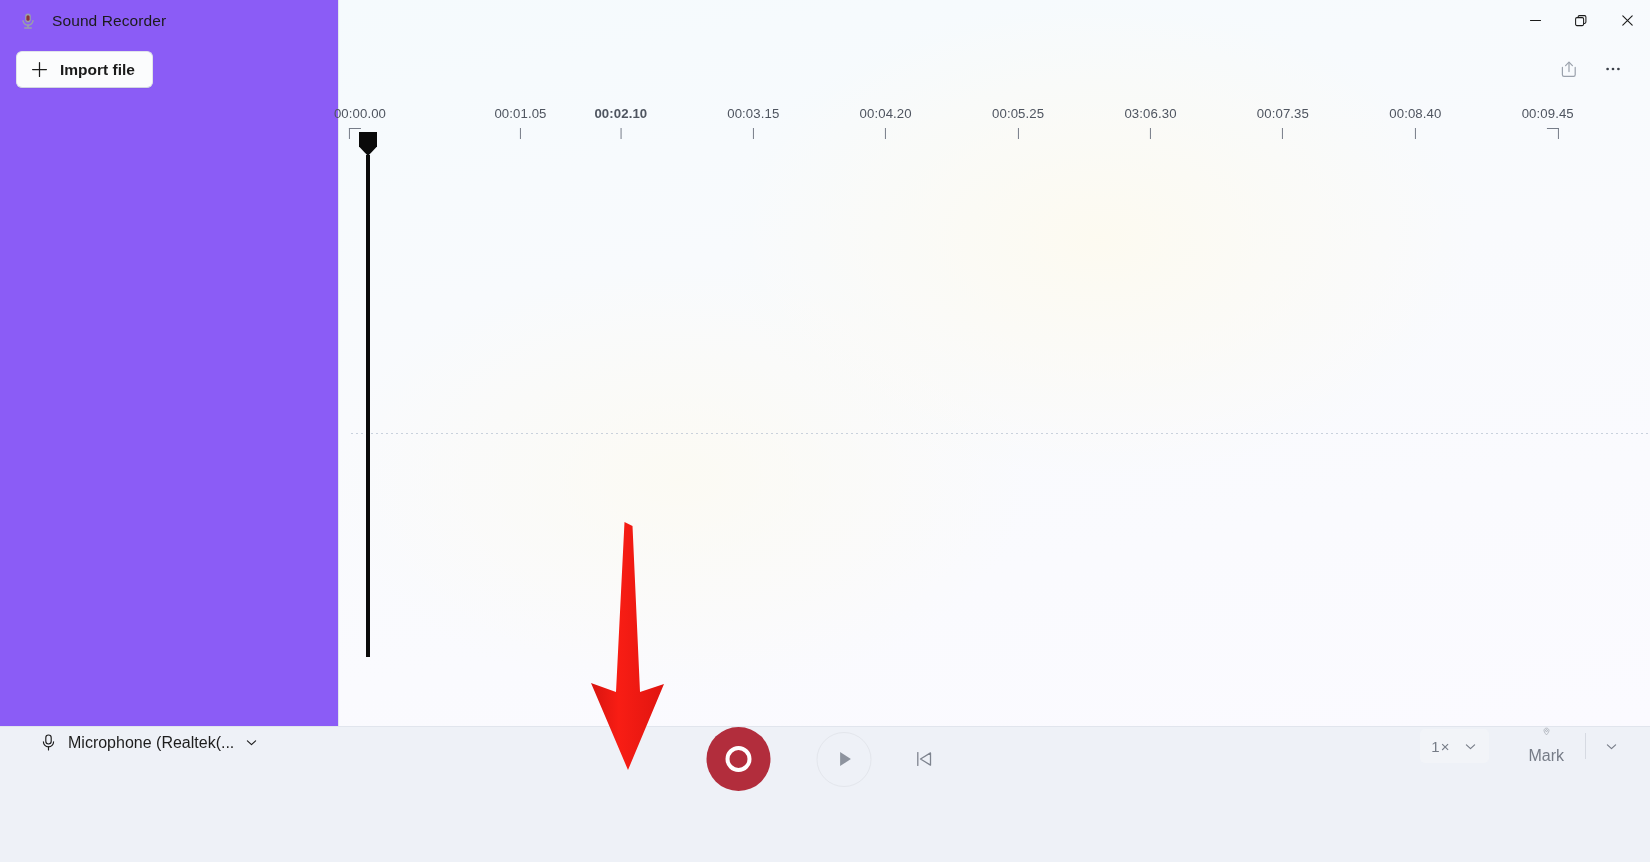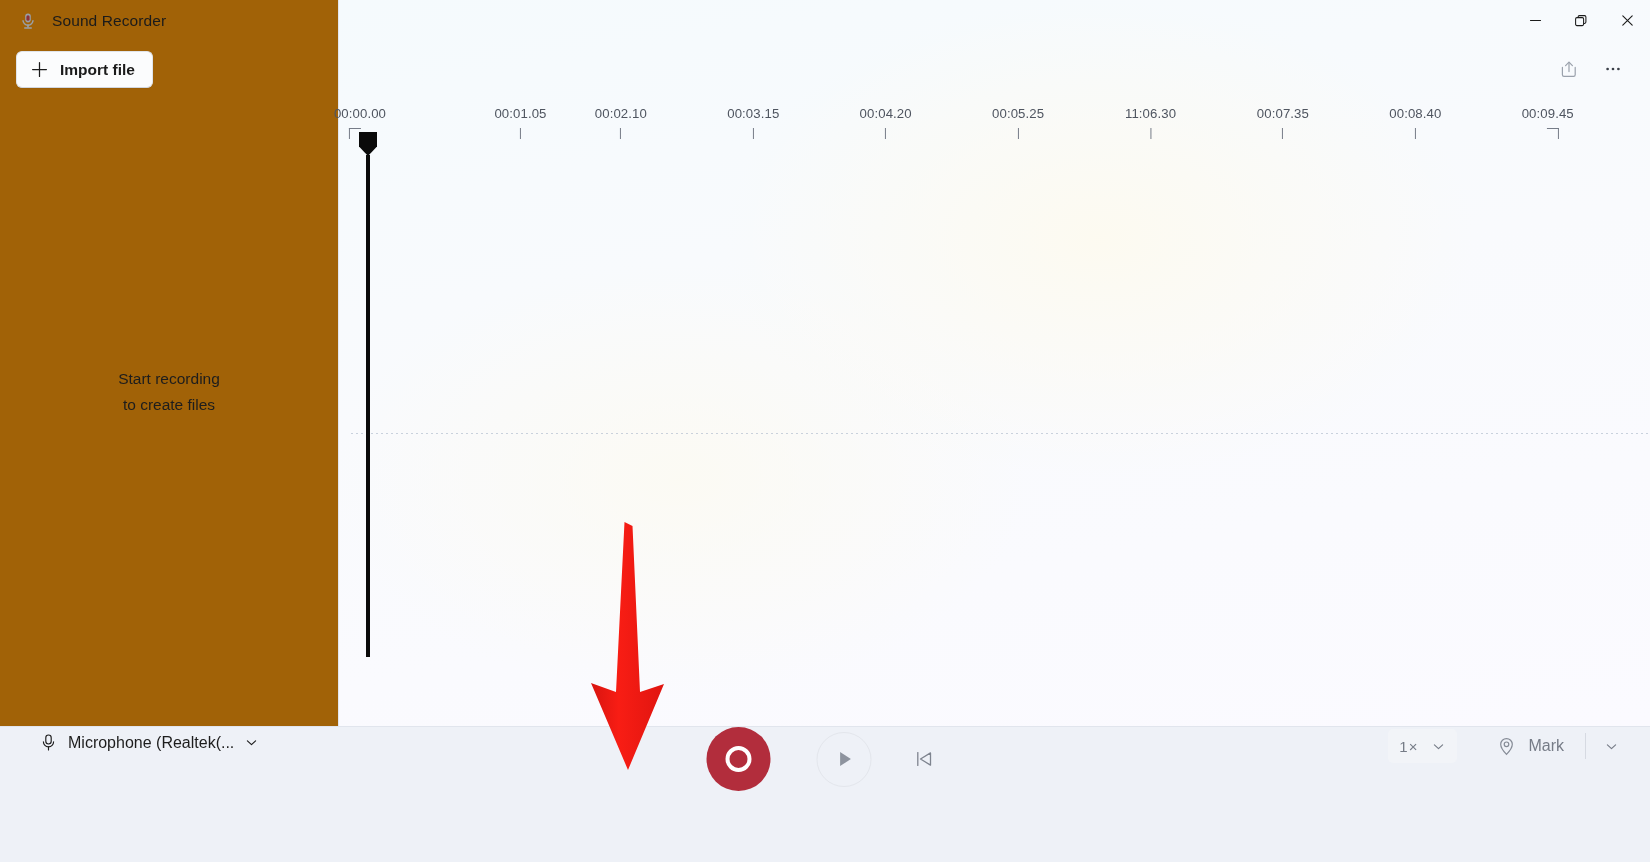--- a/index.html
+++ b/index.html
@@ -23,21 +23,21 @@
   .body-row {
     flex: 1 1 auto;
     display: flex;
     min-height: 0;
   }
 
   
   .sidebar {
     width: 339px;
     flex: 0 0 339px;
-    background: #a16207;
+    background: #8b5cf6;
     border-right: 1px solid #e2e6ee;
     display: flex;
     flex-direction: column;
     position: relative;
   }
   .sidebar-titlebar {
     height: 41px;
     display: flex;
     align-items: center;
     padding-left: 18px;
@@ -322,20 +322,21 @@
     display: flex;
     align-items: center;
     gap: 11px;
     height: 38px;
     padding: 0 13px;
     margin-left: 26px;
     border-radius: 5px;
     cursor: pointer;
     font-size: 16px;
     color: #767c87;
+    flex-direction: column;
   }
   .vdivider {
     width: 1px;
     height: 26px;
     background: #d6dae2;
     margin: 0 8px;
   }
   .mark-more {
     width: 34px; height: 34px;
     display: flex; align-items: center; justify-content: center;
@@ -376,24 +377,20 @@
 
       <div class="import-wrap">
         <div class="import-btn">
           <svg class="plus-icon" viewBox="0 0 17 17">
             <path d="M8.5 1.6v13.8M1.6 8.5h13.8" stroke="#1b1b1b" stroke-width="1.25" stroke-linecap="round"></path>
           </svg>
           <span>Import file</span>
         </div>
       </div>
 
-      <div class="sidebar-empty">
-        <div>Start recording</div>
-        <div>to create files</div>
-      </div>
     </div>
 
     <div class="main">
       <div class="main-bg"></div>
 
       <div class="win-titlebar">
         <div class="win-btn">
           <svg width="13" height="13" viewBox="0 0 13 13">
             <path d="M1.5 6.5h10" stroke="#1b1b1b" stroke-width="1.1" stroke-linecap="round"></path>
           </svg>
@@ -431,38 +428,38 @@
       <div class="timeline">
         <div class="ruler">
             <div class="tick corner-left" style="left: 1.6%; text-align: center;">
               <div class="tick-label">00:00.00</div>
               <div class="tick-mark"></div>
             </div>
             <div class="tick" style="left: 11.4%; margin-left: 32px;">
               <div class="tick-label">00:01.05</div>
               <div class="tick-mark"></div>
             </div>
-            <div class="tick" style="left: 21.5%;">
+            <div class="tick" style="left: 21.5%; font-weight: bold;">
               <div class="tick-label">00:02.10</div>
               <div class="tick-mark"></div>
             </div>
             <div class="tick" style="left: 31.6%;">
               <div class="tick-label">00:03.15</div>
               <div class="tick-mark"></div>
             </div>
             <div class="tick" style="left: 41.7%;">
               <div class="tick-label">00:04.20</div>
               <div class="tick-mark"></div>
             </div>
             <div class="tick" style="left: 51.8%;">
               <div class="tick-label">00:05.25</div>
               <div class="tick-mark"></div>
             </div>
             <div class="tick" style="left: 61.9%;">
-              <div class="tick-label">11:06.30</div>
+              <div class="tick-label">03:06.30</div>
               <div class="tick-mark"></div>
             </div>
             <div class="tick" style="left: 72%;">
               <div class="tick-label">00:07.35</div>
               <div class="tick-mark"></div>
             </div>
             <div class="tick" style="left: 82.1%;">
               <div class="tick-label">00:08.40</div>
               <div class="tick-mark"></div>
             </div>

